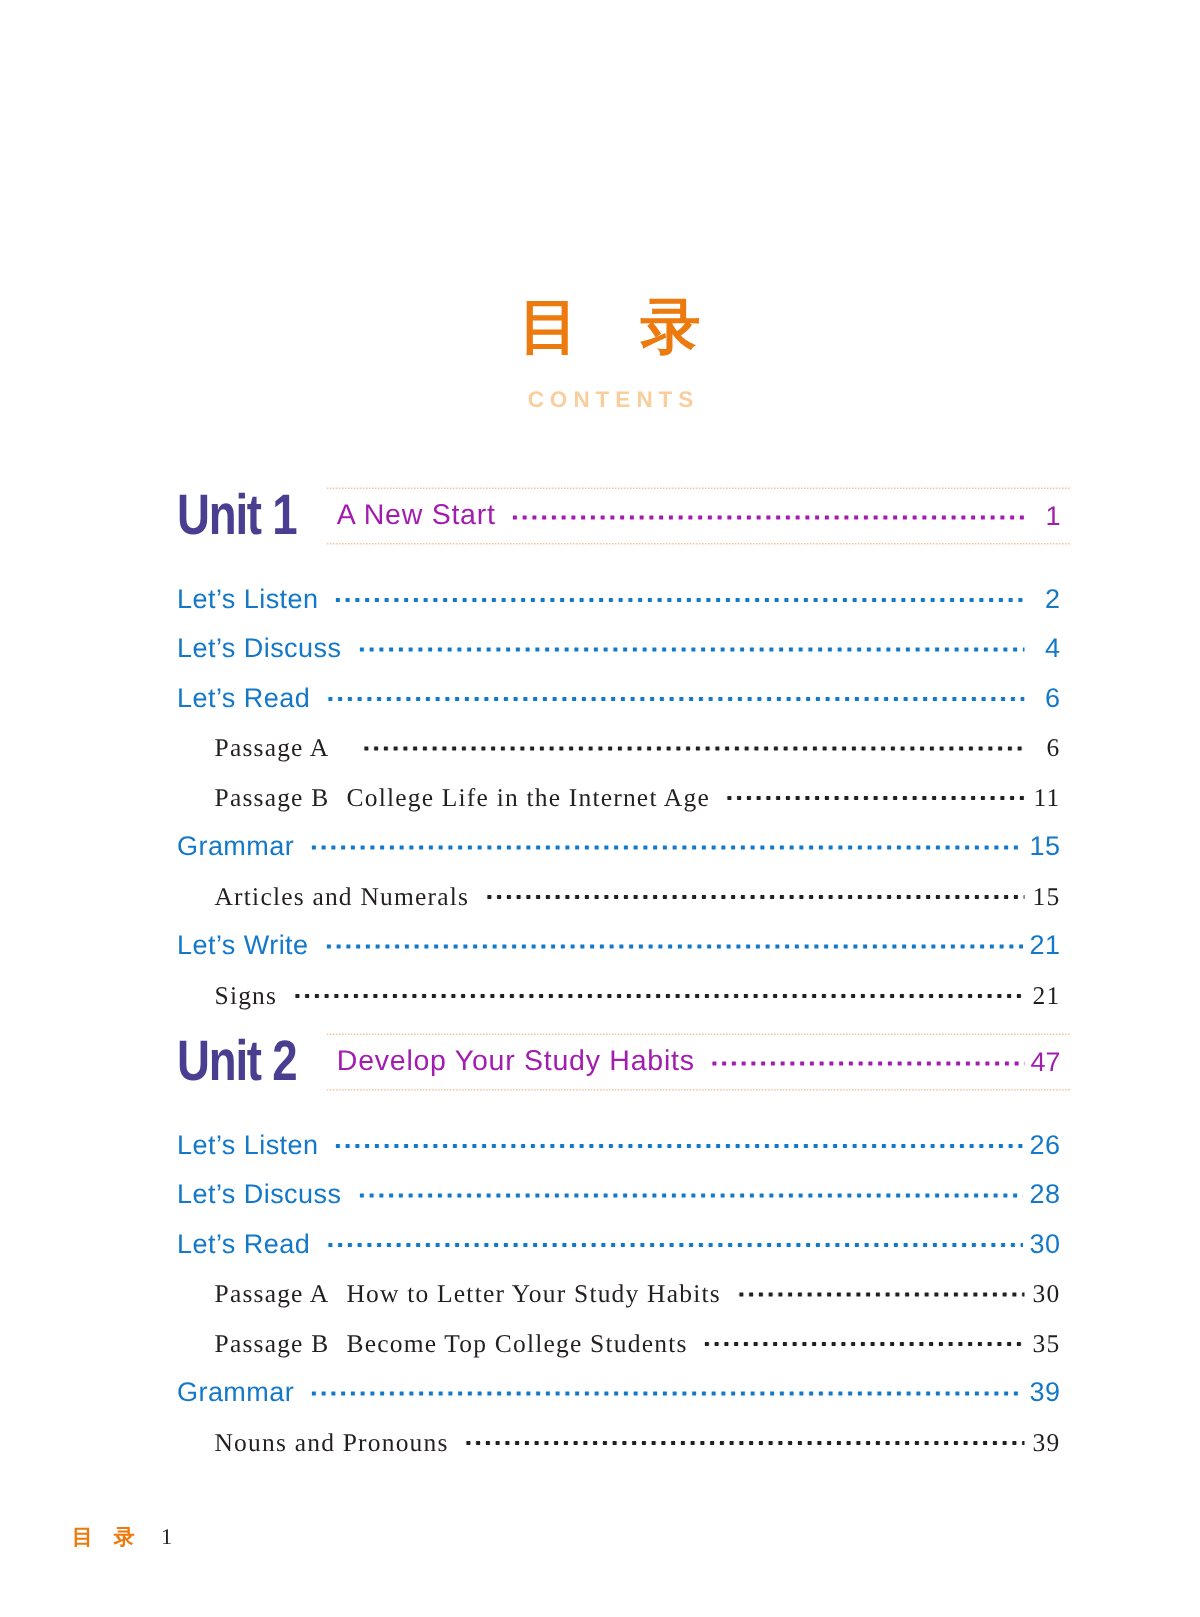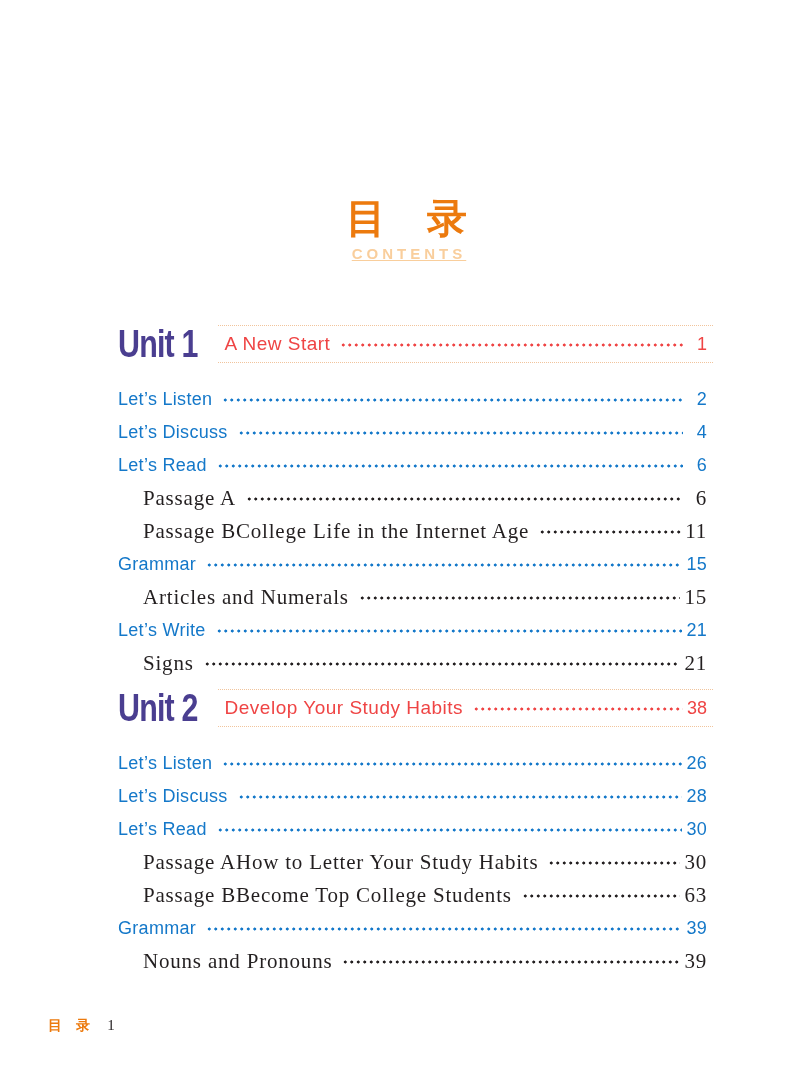--- a/index.html
+++ b/index.html
@@ -25,27 +25,26 @@
   .title-zh {
     font-size: 40px;
     font-weight: bold;
     color: #EC7A0E;
     letter-spacing: 3px;
     word-spacing: 24px;
     padding-left: 16px;
     line-height: 1.2;
   }
   .title-en {
-    margin-top: 3px;
+    margin-top: 16px;
     font-size: 15px;
     font-weight: bold;
     color: #F9CE9C;
     letter-spacing: 4px;
     padding-left: 18px;
-    text-decoration: underline;
   }
 
   
   .toc {
     position: absolute;
     left: 118px;
     top: 325px;
     width: 595px;
   }
   .unit + .unit { margin-top: 9px; }
@@ -67,21 +66,21 @@
     line-height: 1;
     white-space: nowrap;
   }
   .unit-title-box {
     flex: 1;
     display: flex;
     align-items: center;
     border-top: 1px dotted #F1C49C;
     border-bottom: 1px dotted #F1C49C;
     padding: 5px 0 5px 7px;
-    color: #ef4444;
+    color: #a21caf;
   }
   .unit-title {
     font-size: 19px;
     letter-spacing: 0.5px;
     white-space: nowrap;
   }
   .unit-title-box .page-num { font-size: 18px; }
 
   .rows { margin-top: 20px; }
   .toc-row {
@@ -89,21 +88,21 @@
     align-items: center;
     height: 33px;
   }
   .toc-row.section {
     color: #1478C9;
     font-size: 18px;
     letter-spacing: 0.3px;
   }
   .toc-row.passage, .toc-row.sub {
     font-family: "Liberation Serif", serif;
-    font-size: 21px;
+    font-size: 17px;
     letter-spacing: 0.8px;
     padding-left: 25px;
     color: #231F20;
   }
   .toc-row.passage .row-label { flex: 0 0 88px; }
   .row-label, .row-title { white-space: nowrap; }
   .row-title:empty { display: none; }
 
   .leader {
     flex: 1 1 auto;
@@ -232,21 +231,21 @@
   </section>
 
   <section class="unit">
     <div class="unit-row">
       <div class="unit-label">
         <span class="unit-label-inner">Unit 2</span>
       </div>
       <div class="unit-title-box">
         <span class="unit-title">Develop Your Study Habits</span>
         <span class="leader"></span>
-        <span class="page-num">38</span>
+        <span class="page-num">47</span>
       </div>
     </div>
     <div class="rows">
   <div class="toc-row section">
     <span class="row-label">Let’s Listen</span>
 
     <span class="leader"></span>
     <span class="page-num">26</span>
   </div>
 
@@ -268,21 +267,21 @@
     <span class="row-label">Passage A</span>
     <span class="row-title">How to Letter Your Study Habits</span>
     <span class="leader"></span>
     <span class="page-num">30</span>
   </div>
 
   <div class="toc-row passage">
     <span class="row-label">Passage B</span>
     <span class="row-title">Become Top College Students</span>
     <span class="leader"></span>
-    <span class="page-num">63</span>
+    <span class="page-num">35</span>
   </div>
 
   <div class="toc-row section">
     <span class="row-label">Grammar</span>
 
     <span class="leader"></span>
     <span class="page-num">39</span>
   </div>
 
   <div class="toc-row sub">

